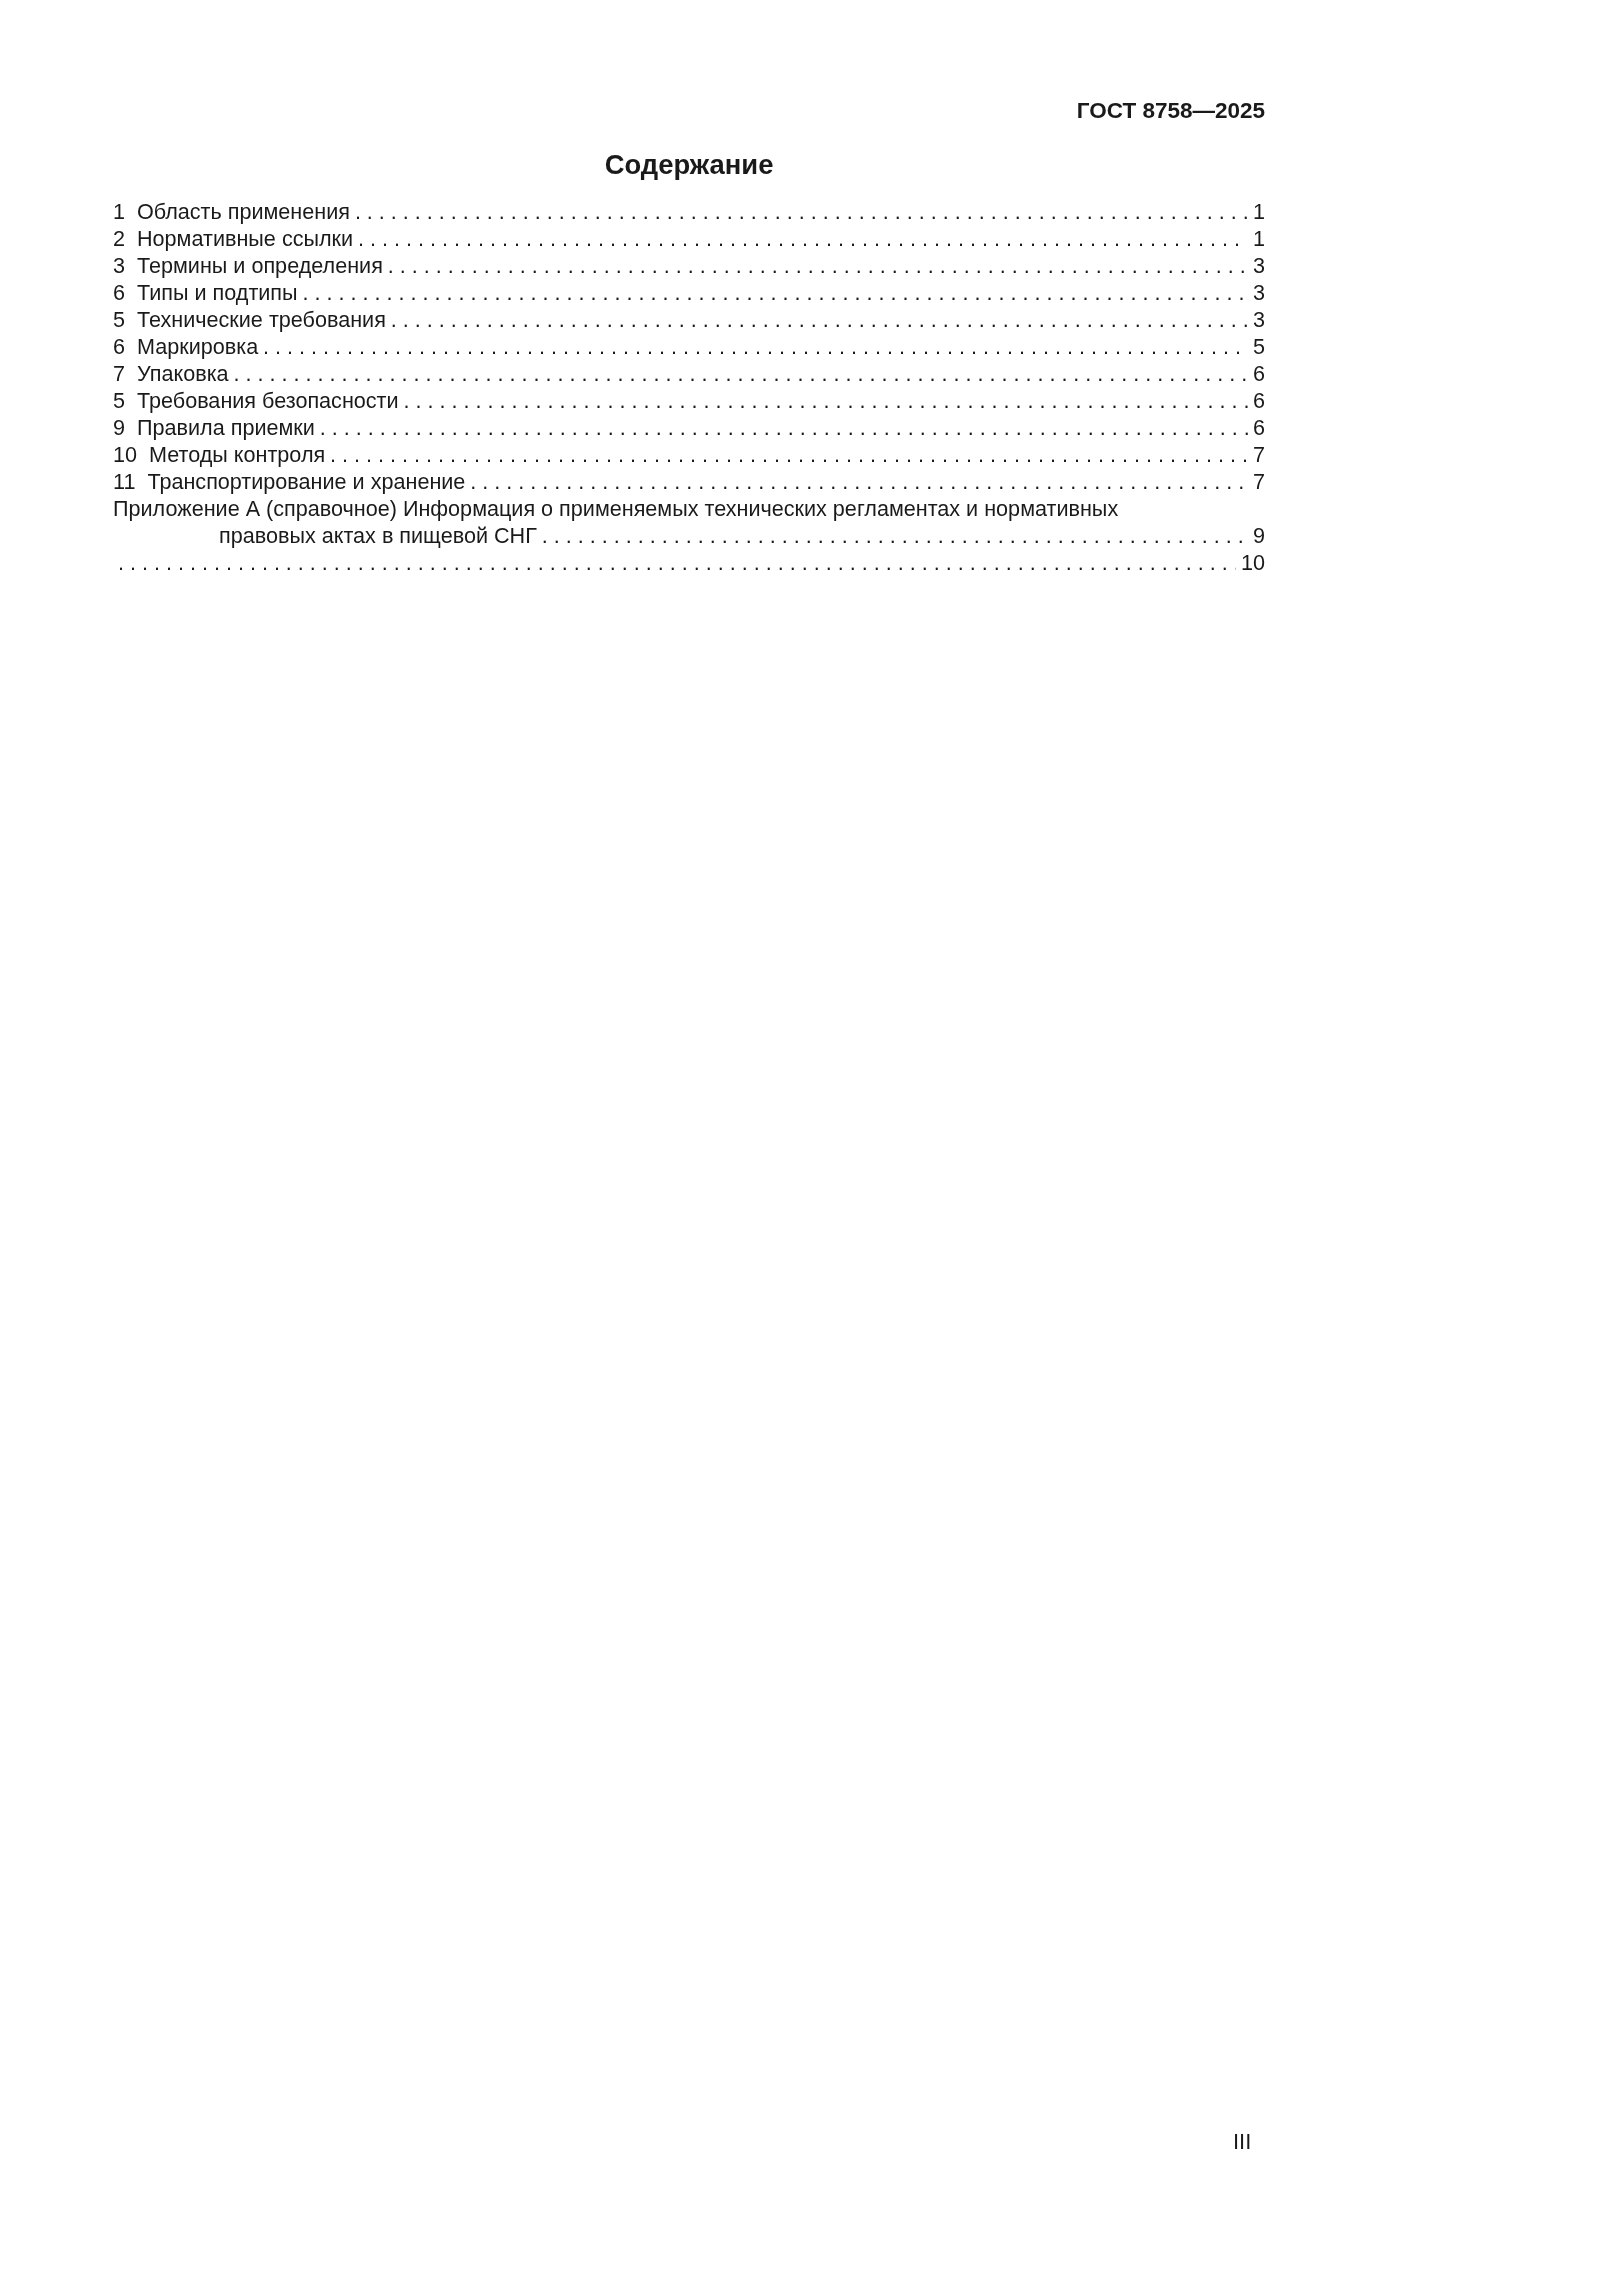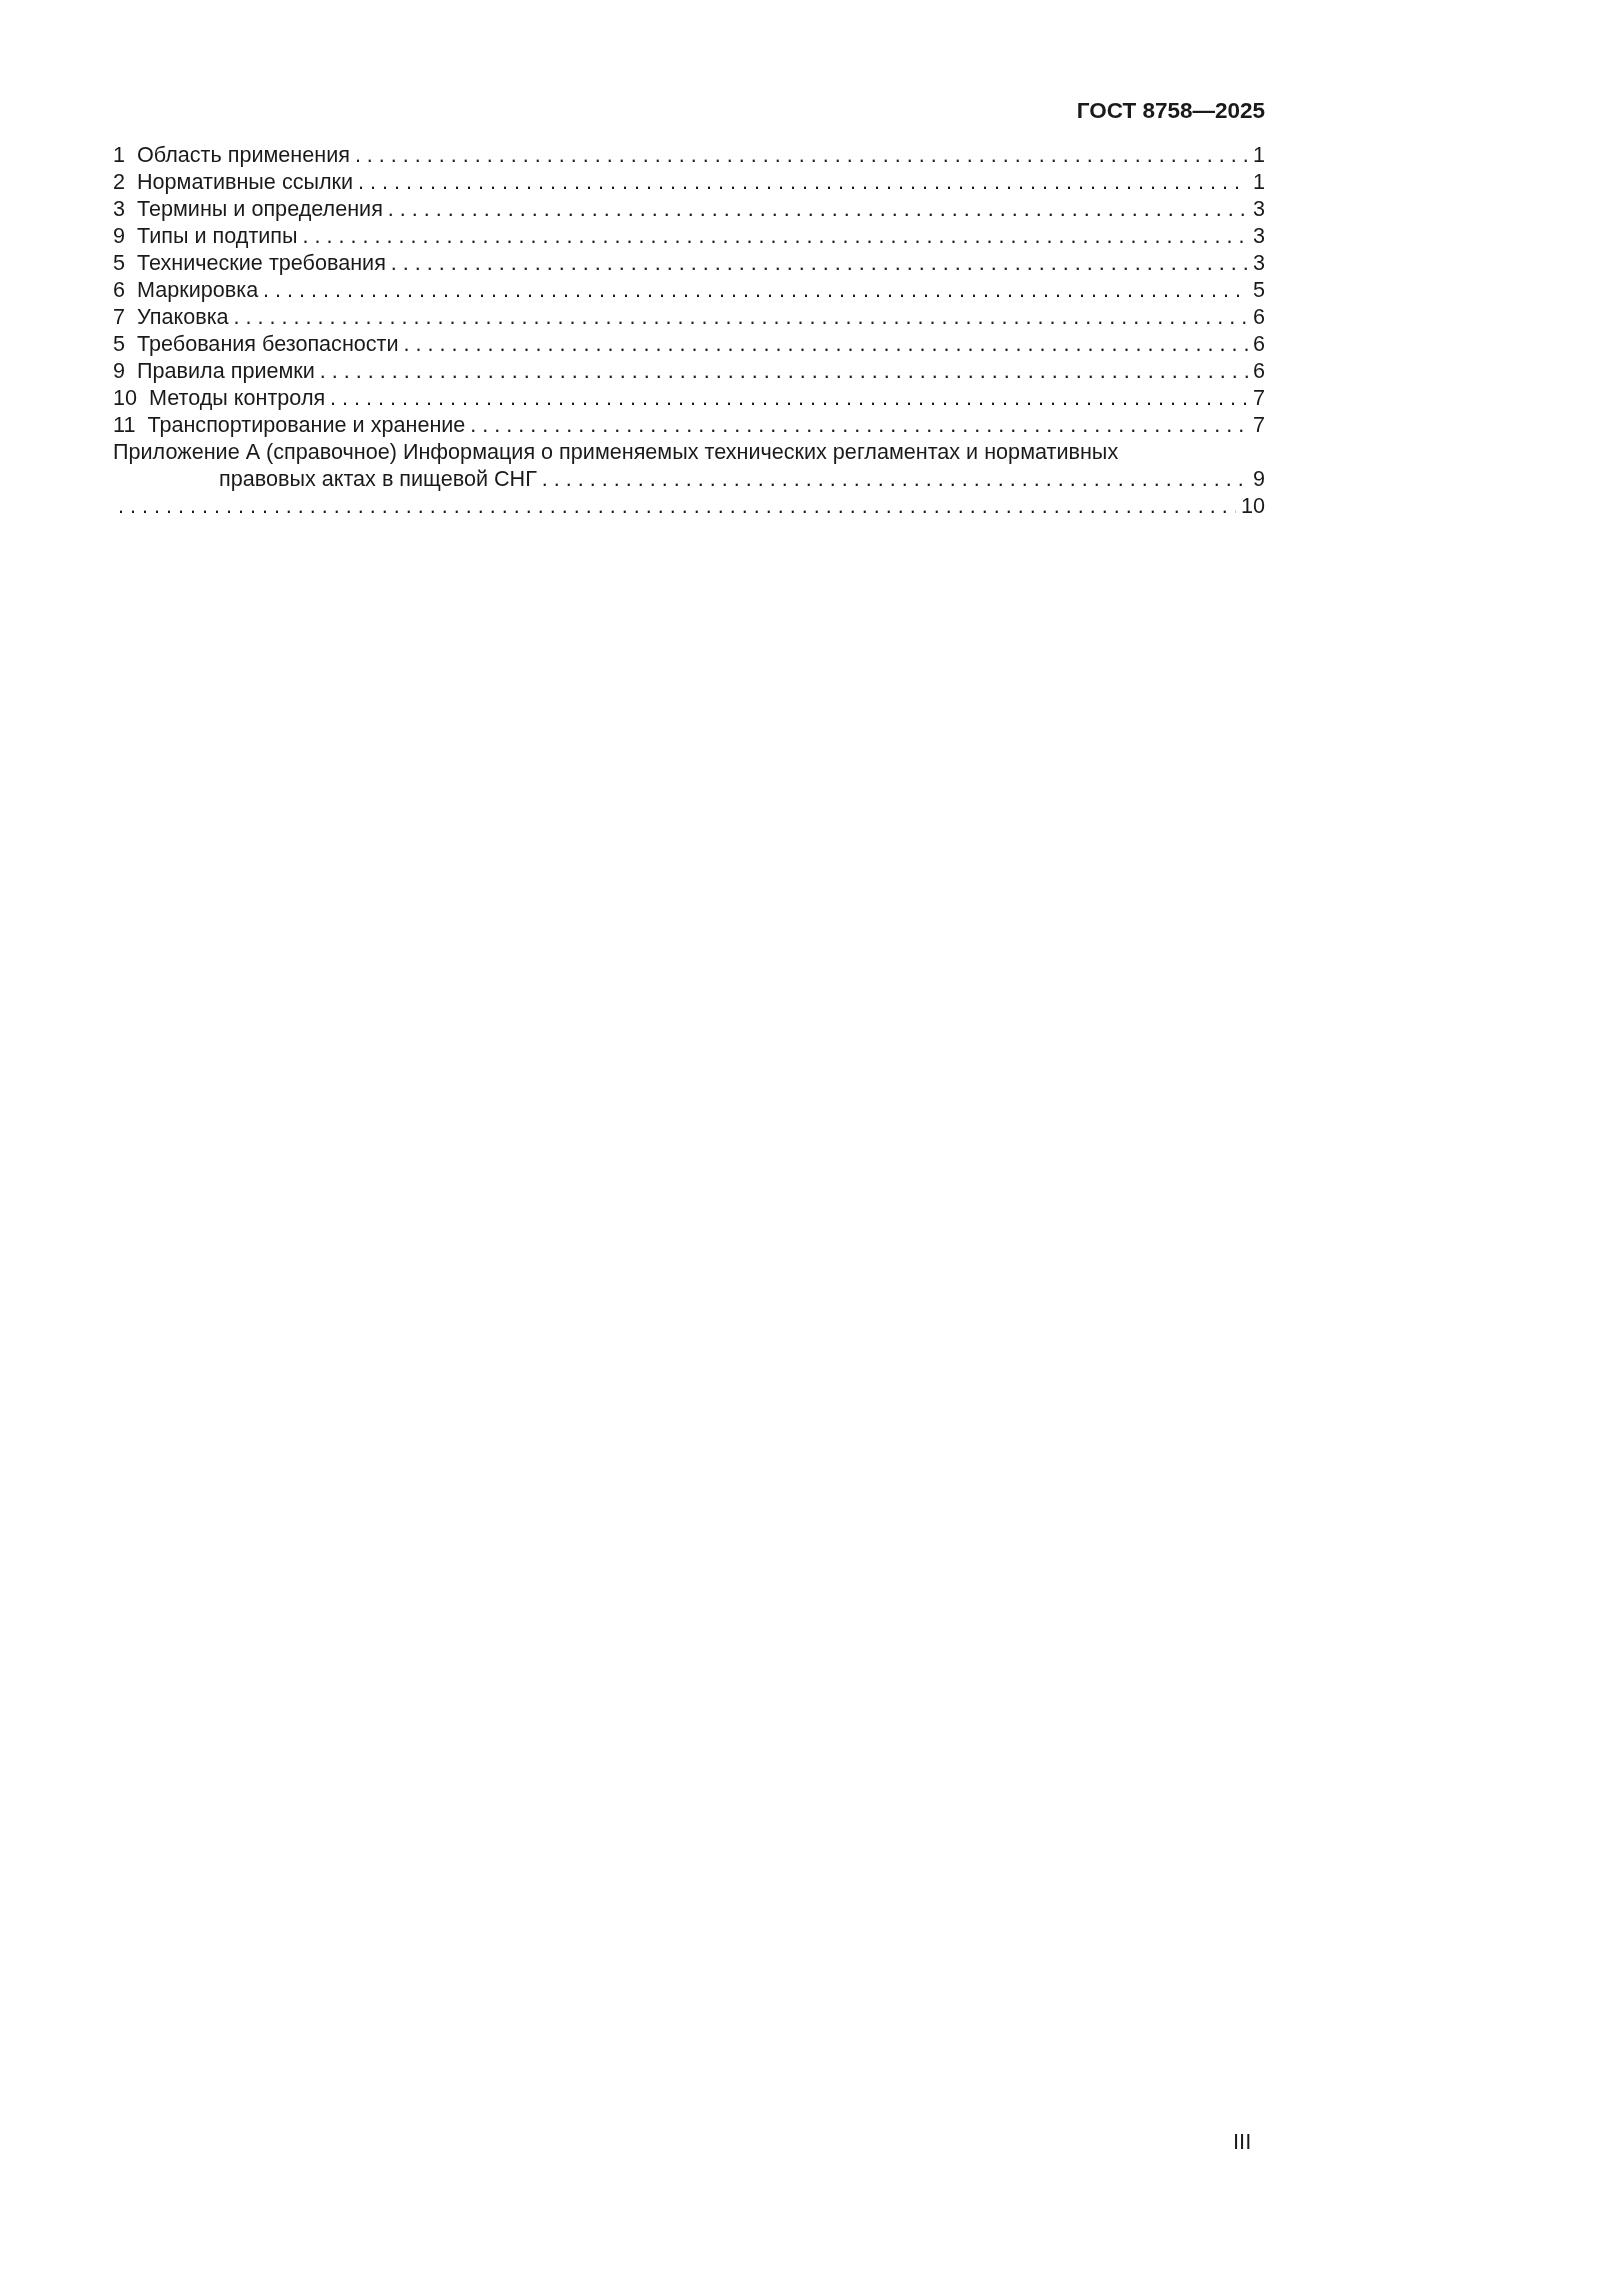--- a/index.html
+++ b/index.html
@@ -79,20 +79,21 @@
     font-size: 22px;
     line-height: 25.5px;
   }
 </style>
 </head>
 <body>
 
 <div class="content">
   <div class="doc-header">ГОСТ 8758—2025</div>
 
+  <div class="doc-title">Содержание</div>
 
   <div class="toc">
       <div class="toc-item">
         <div class="toc-row">
           <span class="toc-label">1  Область применения</span>
           <span class="toc-dots">. . . . . . . . . . . . . . . . . . . . . . . . . . . . . . . . . . . . . . . . . . . . . . . . . . . . . . . . . . . . . . . . . . . . . . . . . . . . . . . . . . . . . . . . . . . . . . . . . . . . . . . . . . . . . . . . . . . . . . . . . . . . . . . . . . . . . . . . . . . . . . . . . . . . . . . . . . . . . . . . . . . . . . . . . . . . . . . . . . . . . . . . . . . . . . . . . . . . . . . . </span>
           <span class="toc-page">1</span>
         </div>
       </div>
       <div class="toc-item">
@@ -104,21 +105,21 @@
       </div>
       <div class="toc-item">
         <div class="toc-row">
           <span class="toc-label">3  Термины и определения</span>
           <span class="toc-dots">. . . . . . . . . . . . . . . . . . . . . . . . . . . . . . . . . . . . . . . . . . . . . . . . . . . . . . . . . . . . . . . . . . . . . . . . . . . . . . . . . . . . . . . . . . . . . . . . . . . . . . . . . . . . . . . . . . . . . . . . . . . . . . . . . . . . . . . . . . . . . . . . . . . . . . . . . . . . . . . . . . . . . . . . . . . . . . . . . . . . . . . . . . . . . . . . . . . . . . . . </span>
           <span class="toc-page">3</span>
         </div>
       </div>
       <div class="toc-item">
         <div class="toc-row">
-          <span class="toc-label">9  Типы и подтипы</span>
+          <span class="toc-label">6  Типы и подтипы</span>
           <span class="toc-dots">. . . . . . . . . . . . . . . . . . . . . . . . . . . . . . . . . . . . . . . . . . . . . . . . . . . . . . . . . . . . . . . . . . . . . . . . . . . . . . . . . . . . . . . . . . . . . . . . . . . . . . . . . . . . . . . . . . . . . . . . . . . . . . . . . . . . . . . . . . . . . . . . . . . . . . . . . . . . . . . . . . . . . . . . . . . . . . . . . . . . . . . . . . . . . . . . . . . . . . . . </span>
           <span class="toc-page">3</span>
         </div>
       </div>
       <div class="toc-item">
         <div class="toc-row">
           <span class="toc-label">5  Технические требования</span>
           <span class="toc-dots">. . . . . . . . . . . . . . . . . . . . . . . . . . . . . . . . . . . . . . . . . . . . . . . . . . . . . . . . . . . . . . . . . . . . . . . . . . . . . . . . . . . . . . . . . . . . . . . . . . . . . . . . . . . . . . . . . . . . . . . . . . . . . . . . . . . . . . . . . . . . . . . . . . . . . . . . . . . . . . . . . . . . . . . . . . . . . . . . . . . . . . . . . . . . . . . . . . . . . . . . </span>
           <span class="toc-page">3</span>
         </div>

